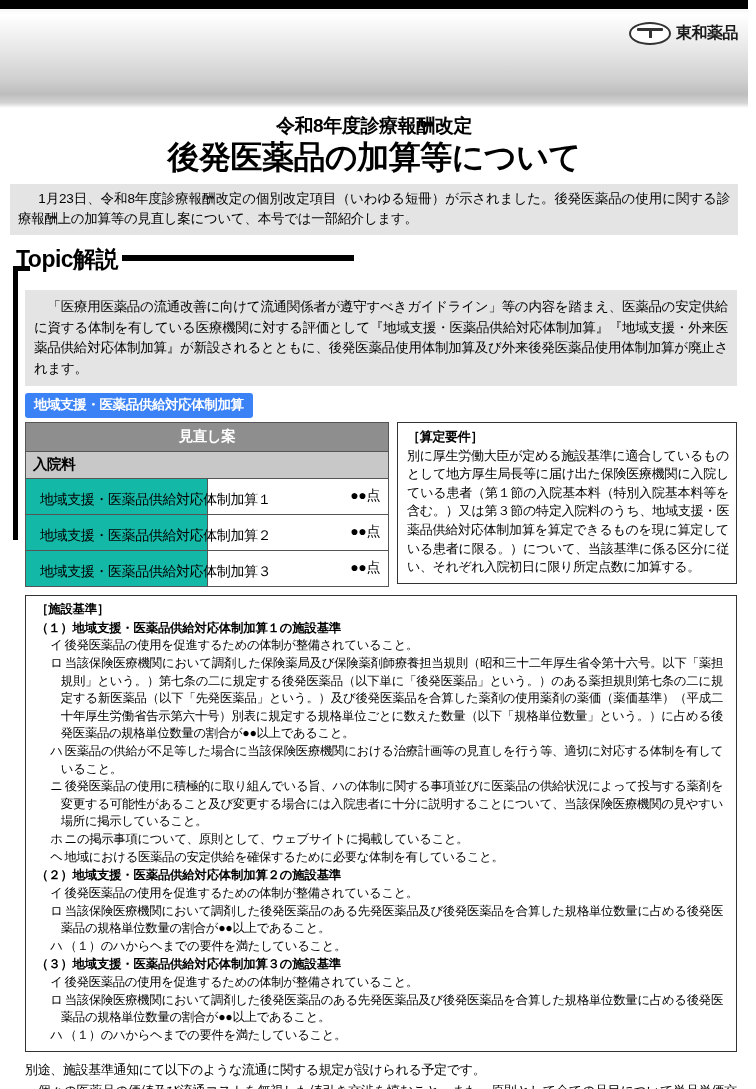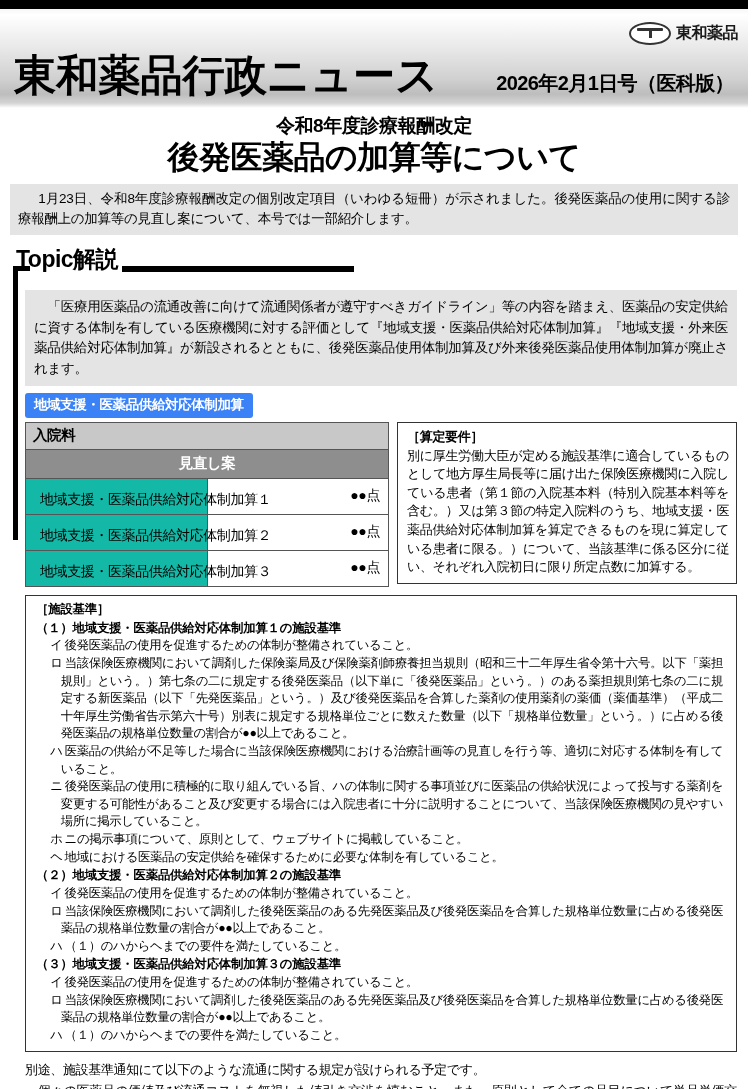--- a/index.html
+++ b/index.html
@@ -131,21 +131,21 @@
     letter-spacing: -0.3px;
     text-align: justify;
   }
   .lead .indent { padding-left: 1.5em; }
 
   
   .topic-head {
     position: relative;
     margin: 9px 0 0 12px;
     display: flex;
-    align-items: flex-end;
+    align-items: center;
   }
   .topic-head-label {
     font-size: 23px;
     font-weight: 700;
     letter-spacing: -0.5px;
     white-space: nowrap;
     padding-left: 4px;
   }
   .topic-head-rule {
     flex: 0 0 auto;
@@ -304,24 +304,20 @@
 </head>
 <body>
 
 <div class="page">
 
   <div class="masthead">
     <div class="brand-row">
       <span class="brand-mark"></span>
       <span class="brand-name">東和薬品</span>
     </div>
-    <div class="masthead-main">
-      <div class="masthead-title">東和薬品行政ニュース</div>
-      <div class="masthead-date">2026年2月1日号（医科版）</div>
-    </div>
   </div>
 
   <div class="headline-wrap">
     <div class="headline-sub">令和8年度診療報酬改定</div>
     <div class="headline-main">後発医薬品の加算等について</div>
   </div>
 
   <div class="lead">
     <span class="indent">1月23日、令和8年度診療報酬改定の個別改定項目（いわゆる短冊）が示されました。後発医薬品の使用に関する診療報酬上の加算等の見直し案について、本号では一部紹介します。</span>
   </div>
@@ -342,24 +338,24 @@
   <div>
     <span class="badge">地域支援・医薬品供給対応体制加算</span>
   </div>
 
   <div class="cols">
 
     <div class="col-left">
       <table class="plan">
         <tbody>
             <tr>
-          <td class="plan-group" colspan="2">入院料</td>
+          <th class="plan-head" colspan="2">見直し案</th>
         </tr>
         <tr>
-          <th class="plan-head" colspan="2">見直し案</th>
+          <td class="plan-group" colspan="2">入院料</td>
         </tr>
         <tr>
           <td class="plan-item">地域支援・医薬品供給対応体制加算１</td>
           <td class="plan-pts">●●点</td>
         </tr>
         <tr>
           <td class="plan-item">地域支援・医薬品供給対応体制加算２</td>
           <td class="plan-pts">●●点</td>
         </tr>
         <tr>

